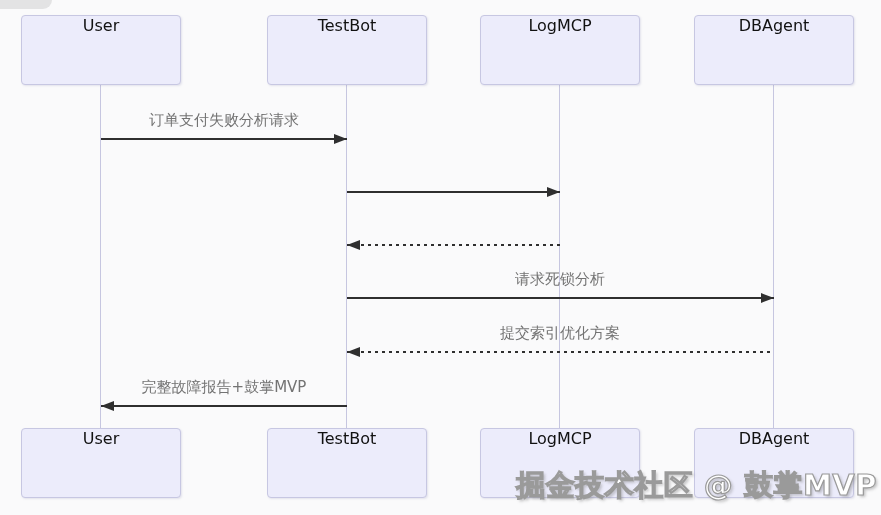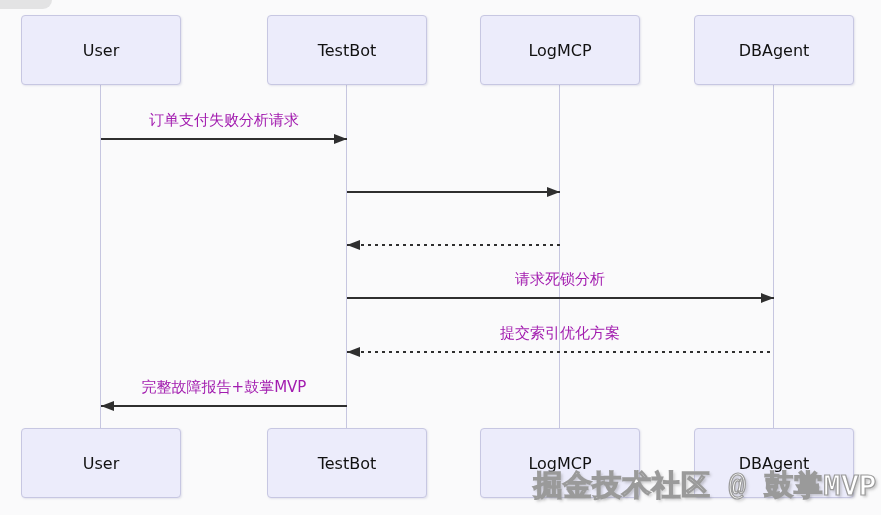--- a/index.html
+++ b/index.html
@@ -24,40 +24,39 @@
   }
   .actor-box {
     position: absolute;
     width: 160px;
     height: 70px;
     background: #ECECFB;
     border: 1px solid #C7C7E2;
     border-radius: 4px;
     box-shadow: 1px 1px 2px rgba(130,130,170,0.18);
     display: flex;
-    align-items: center;
     justify-content: center;
     font-size: 16px;
     color: #111111;
     z-index: 2;
   }
   .lifeline {
     position: absolute;
     top: 85px;
     width: 1px;
     height: 343px;
     background: #C6C6E0;
     z-index: 0;
   }
   .msg-label {
     position: absolute;
     transform: translateX(-50%);
     font-size: 15px;
     line-height: 20px;
-    color: #a21caf;
+    color: #737373;
     white-space: nowrap;
     z-index: 3;
   }
   .msg-line {
     position: absolute;
     height: 2px;
     background: #2f2f2f;
     z-index: 1;
   }
   .msg-line.dashed {
@@ -77,21 +76,20 @@
     top: 466px;
     right: 4px;
     font-size: 29px;
     font-weight: 600;
     letter-spacing: 0.5px;
     color: #ffffff;
     -webkit-text-stroke: 1.2px #9a9a9a;
     text-shadow: 2px 2px 3px rgba(110,110,110,0.4);
     white-space: nowrap;
     z-index: 10;
-    font-family: Liberation Mono, monospace;
   }
 </style>
 </head>
 <body>
 
 <div class="diagram">
 
   <div class="corner-artifact"></div>
 
   <div class="lifeline" style="left:100px"></div>

